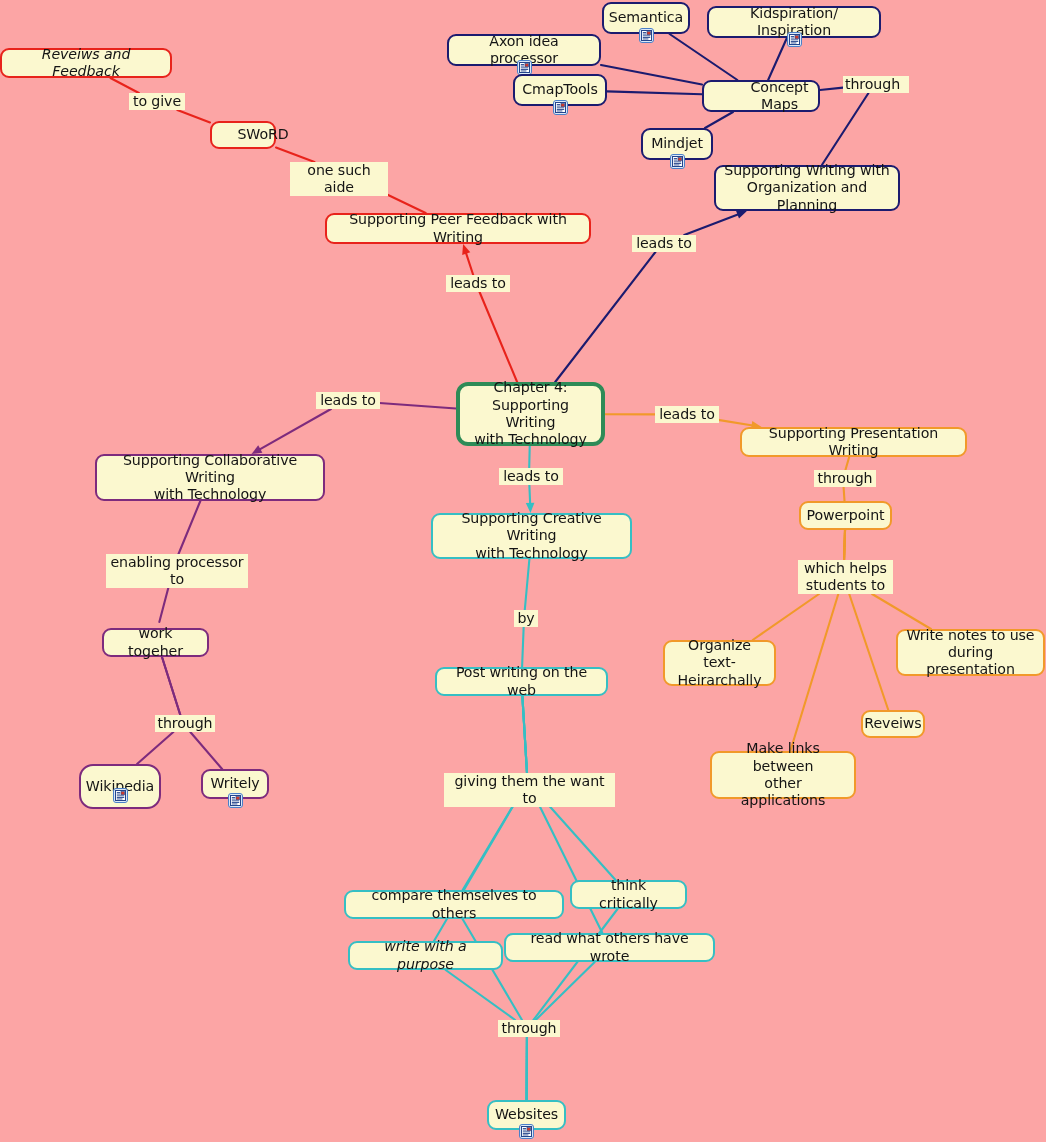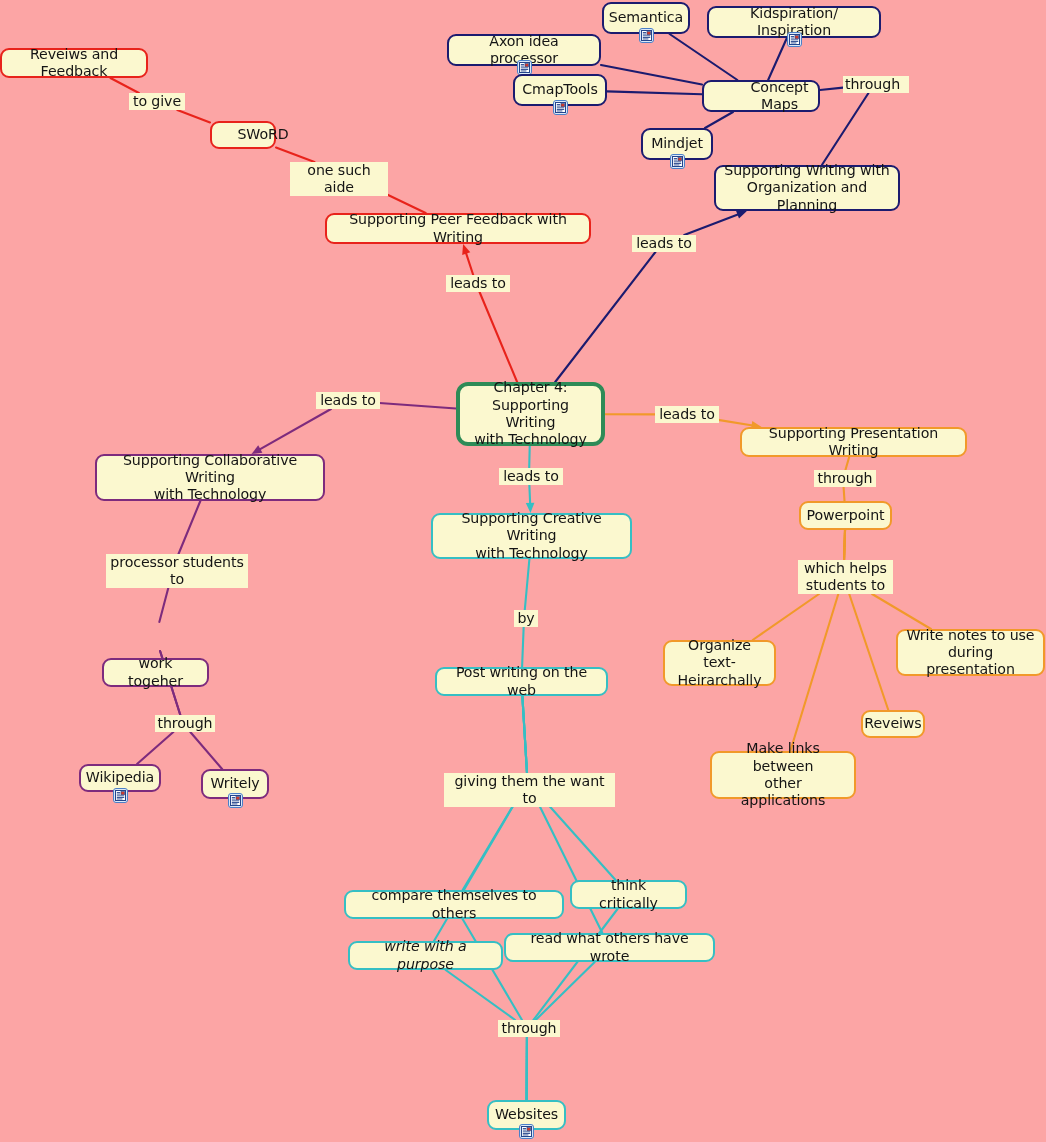--- a/index.html
+++ b/index.html
@@ -178,30 +178,30 @@
           <rect x="6" y="1.6" width="3.6" height="3.2" fill="#d03a2a" stroke="#24458c" stroke-width="0.6"></rect>
           <rect x="1.8" y="2" width="3.4" height="0.9" fill="#24458c"></rect>
           <rect x="1.8" y="3.6" width="3.4" height="0.9" fill="#24458c"></rect>
           <rect x="1.8" y="5.4" width="7.4" height="0.9" fill="#24458c"></rect>
           <rect x="1.8" y="7" width="7.4" height="0.9" fill="#24458c"></rect>
           <rect x="1.8" y="8.5" width="5.6" height="0.9" fill="#24458c"></rect>
         </svg>
       </div>
       <div class="node navy" style="left: 714px; top: 165px; width: 186px; height: 46px;">Supporting Writing with
 Organization and Planning</div>
-      <div class="node red" style="left: 0px; top: 48px; width: 148px; height: 30px;">Reveiws and Feedback</div>
+      <div class="node red" style="left: 0px; top: 48px; width: 172px; height: 30px; font-style: italic;">Reveiws and Feedback</div>
       <div class="node red" style="left: 210px; top: 121px; width: 66px; height: 28px; padding-left: 48px;">SWoRD</div>
       <div class="node red" style="left: 325px; top: 213px; width: 266px; height: 31px;">Supporting Peer Feedback with Writing</div>
       <div class="node green" style="left: 456px; top: 382px; width: 149px; height: 64px;">Chapter 4:
 Supporting Writing
 with Technology</div>
       <div class="node purple" style="left: 95px; top: 454px; width: 230px; height: 47px;">Supporting Collaborative Writing
 with Technology</div>
-      <div class="node purple" style="left: 102px; top: 658px; width: 107px; height: 29px;">work togeher</div>
-      <div class="node purple" style="left: 79px; top: 764px; width: 82px; height: 28px;">Wikipedia</div>
+      <div class="node purple" style="left: 102px; top: 628px; width: 107px; height: 29px;">work togeher</div>
+      <div class="node purple" style="left: 79px; top: 764px; width: 82px; height: 45px; border-radius: 14px;">Wikipedia</div>
       <div class="res" style="left: 112.5px; top: 788px;">
         <svg width="11" height="11" viewBox="0 0 11 11">
           <rect x="0.5" y="0.5" width="10" height="10" fill="#ffffff" stroke="#24458c" stroke-width="1"></rect>
           <rect x="6" y="1.6" width="3.6" height="3.2" fill="#d03a2a" stroke="#24458c" stroke-width="0.6"></rect>
           <rect x="1.8" y="2" width="3.4" height="0.9" fill="#24458c"></rect>
           <rect x="1.8" y="3.6" width="3.4" height="0.9" fill="#24458c"></rect>
           <rect x="1.8" y="5.4" width="7.4" height="0.9" fill="#24458c"></rect>
           <rect x="1.8" y="7" width="7.4" height="0.9" fill="#24458c"></rect>
           <rect x="1.8" y="8.5" width="5.6" height="0.9" fill="#24458c"></rect>
         </svg>
@@ -249,21 +249,21 @@
     </div>
   <div id="labels-layer">
       <div class="lbl" style="left: 843px; top: 76px; width: 62px; text-align: left;">through</div>
       <div class="lbl" style="left: 129px; top: 93px; width: 52px; text-align: center;">to give</div>
       <div class="lbl" style="left: 290px; top: 162px; width: 94px; text-align: center;">one such aide</div>
       <div class="lbl" style="left: 446px; top: 275px; width: 60px; text-align: center;">leads to</div>
       <div class="lbl" style="left: 632px; top: 235px; width: 60px; text-align: center;">leads to</div>
       <div class="lbl" style="left: 316px; top: 392px; width: 60px; text-align: center;">leads to</div>
       <div class="lbl" style="left: 655px; top: 406px; width: 60px; text-align: center;">leads to</div>
       <div class="lbl" style="left: 499px; top: 468px; width: 60px; text-align: center;">leads to</div>
-      <div class="lbl" style="left: 106px; top: 554px; width: 138px; text-align: center;">processor students to</div>
+      <div class="lbl" style="left: 106px; top: 554px; width: 138px; text-align: center;">enabling processor to</div>
       <div class="lbl" style="left: 155px; top: 715px; width: 56px; text-align: center;">through</div>
       <div class="lbl" style="left: 814px; top: 470px; width: 58px; text-align: center;">through</div>
       <div class="lbl" style="left: 798px; top: 560px; width: 91px; text-align: center;">which helps
 students to</div>
       <div class="lbl" style="left: 514px; top: 610px; width: 20px; text-align: center;">by</div>
       <div class="lbl" style="left: 444px; top: 773px; width: 167px; text-align: center;">giving them the want to</div>
       <div class="lbl" style="left: 498px; top: 1020px; width: 58px; text-align: center;">through</div>
     </div>
 </div>
 

